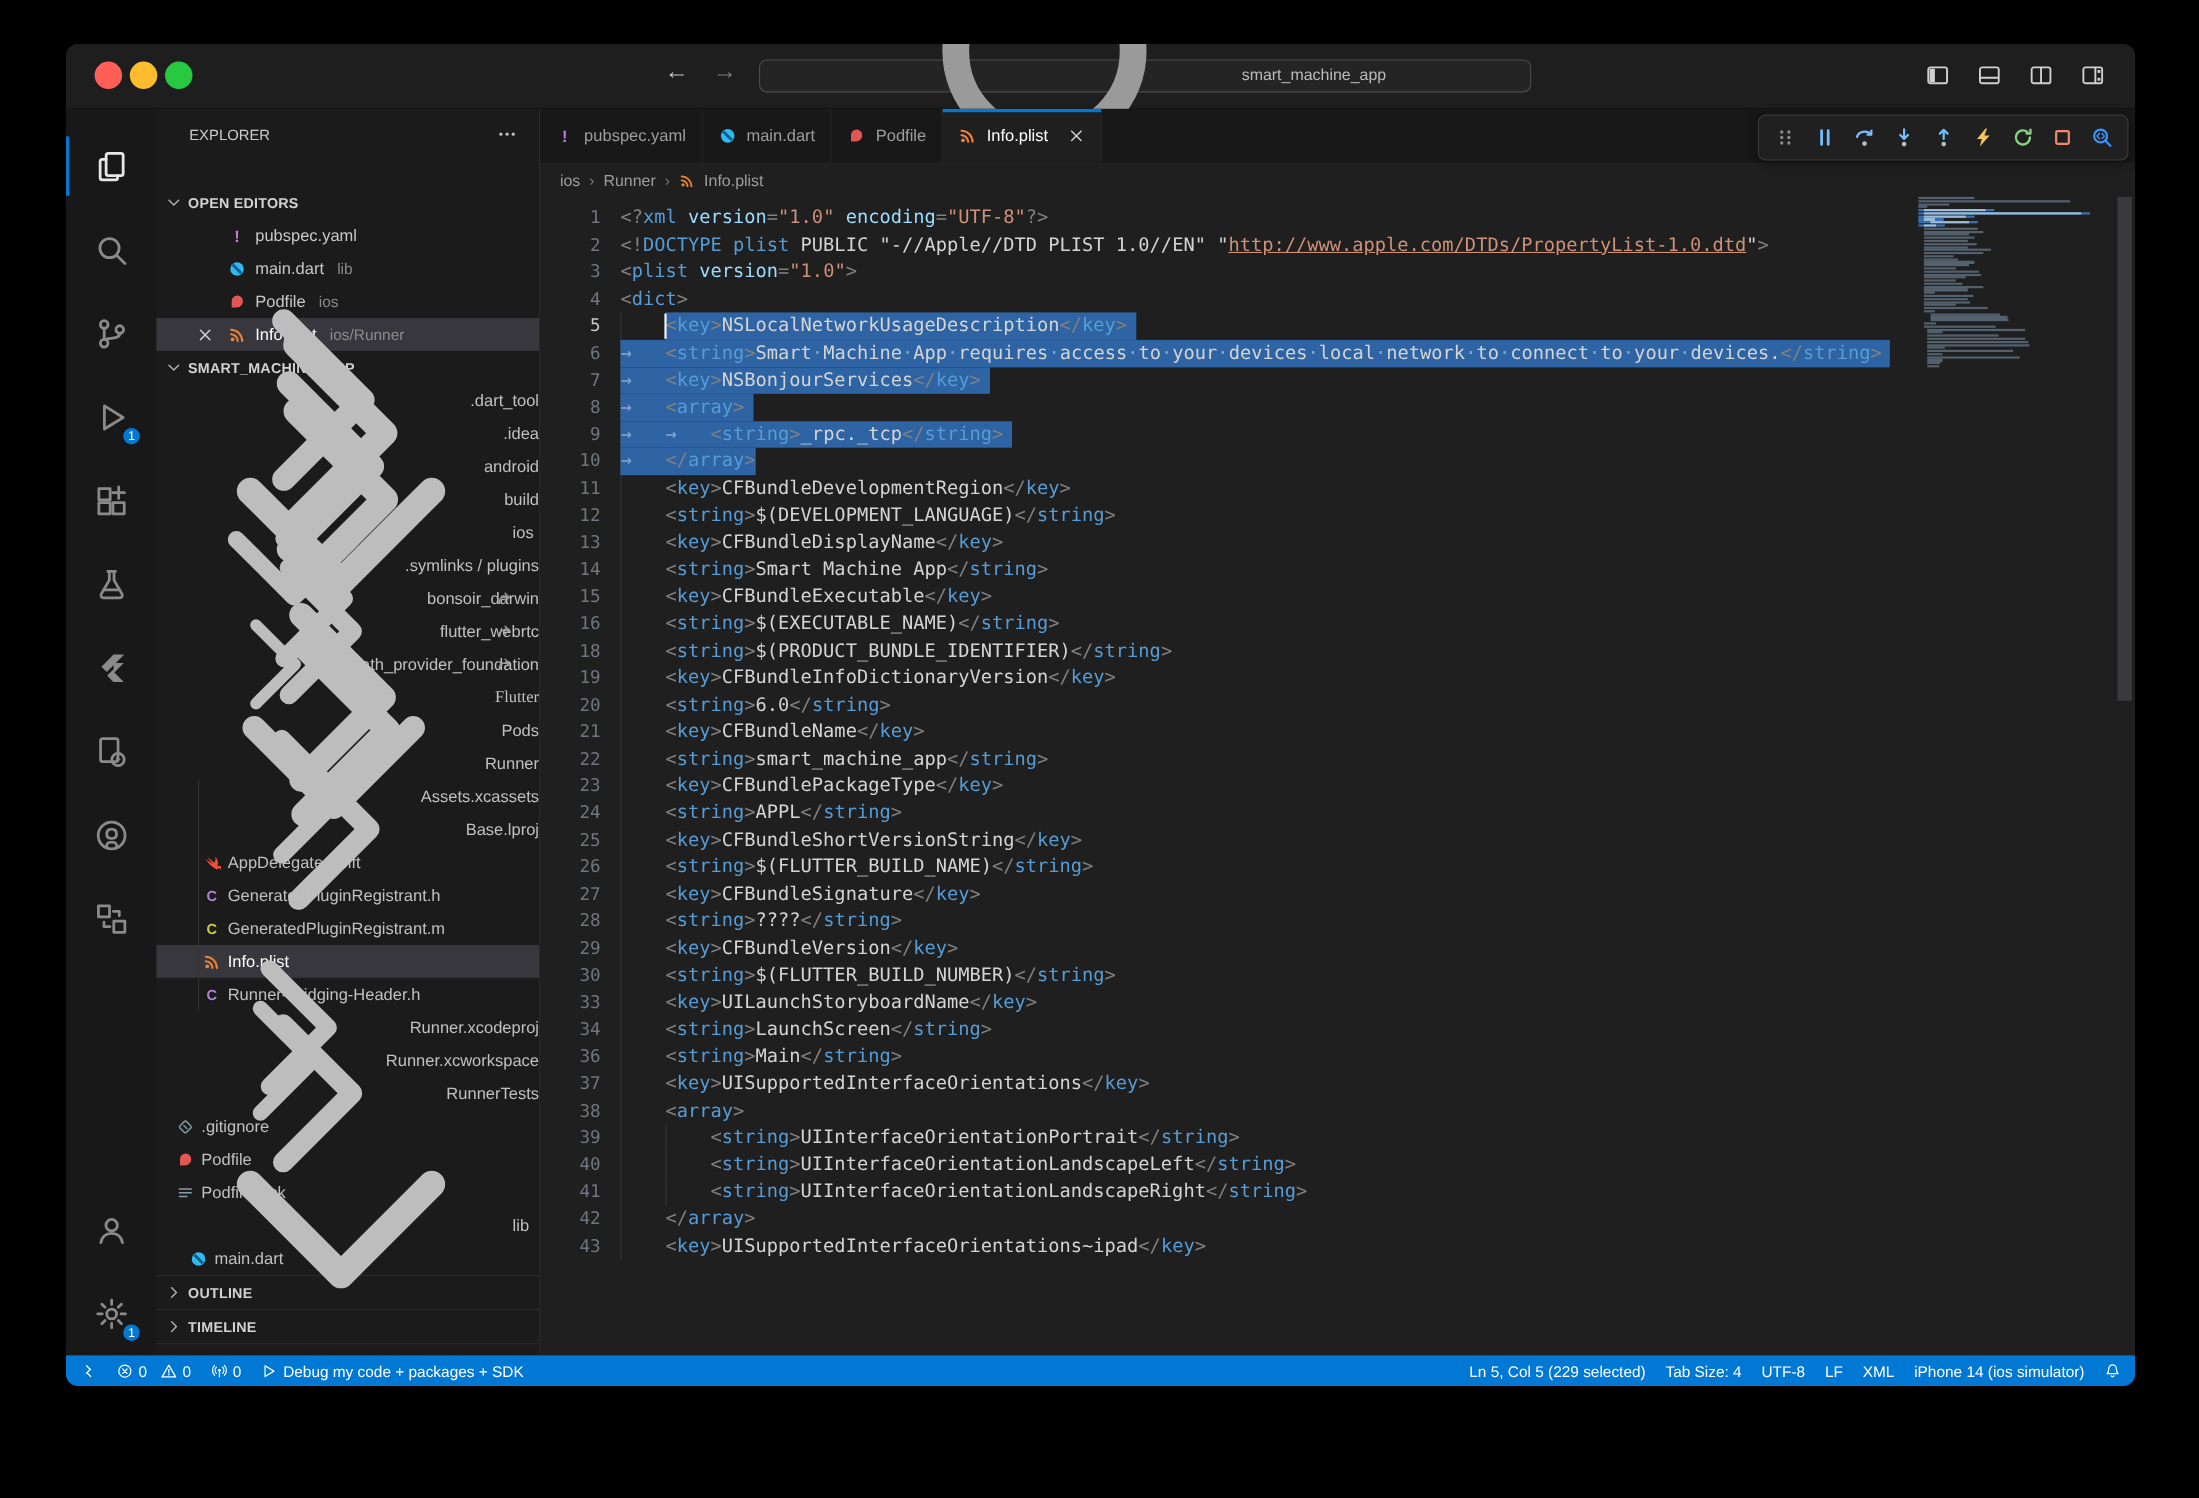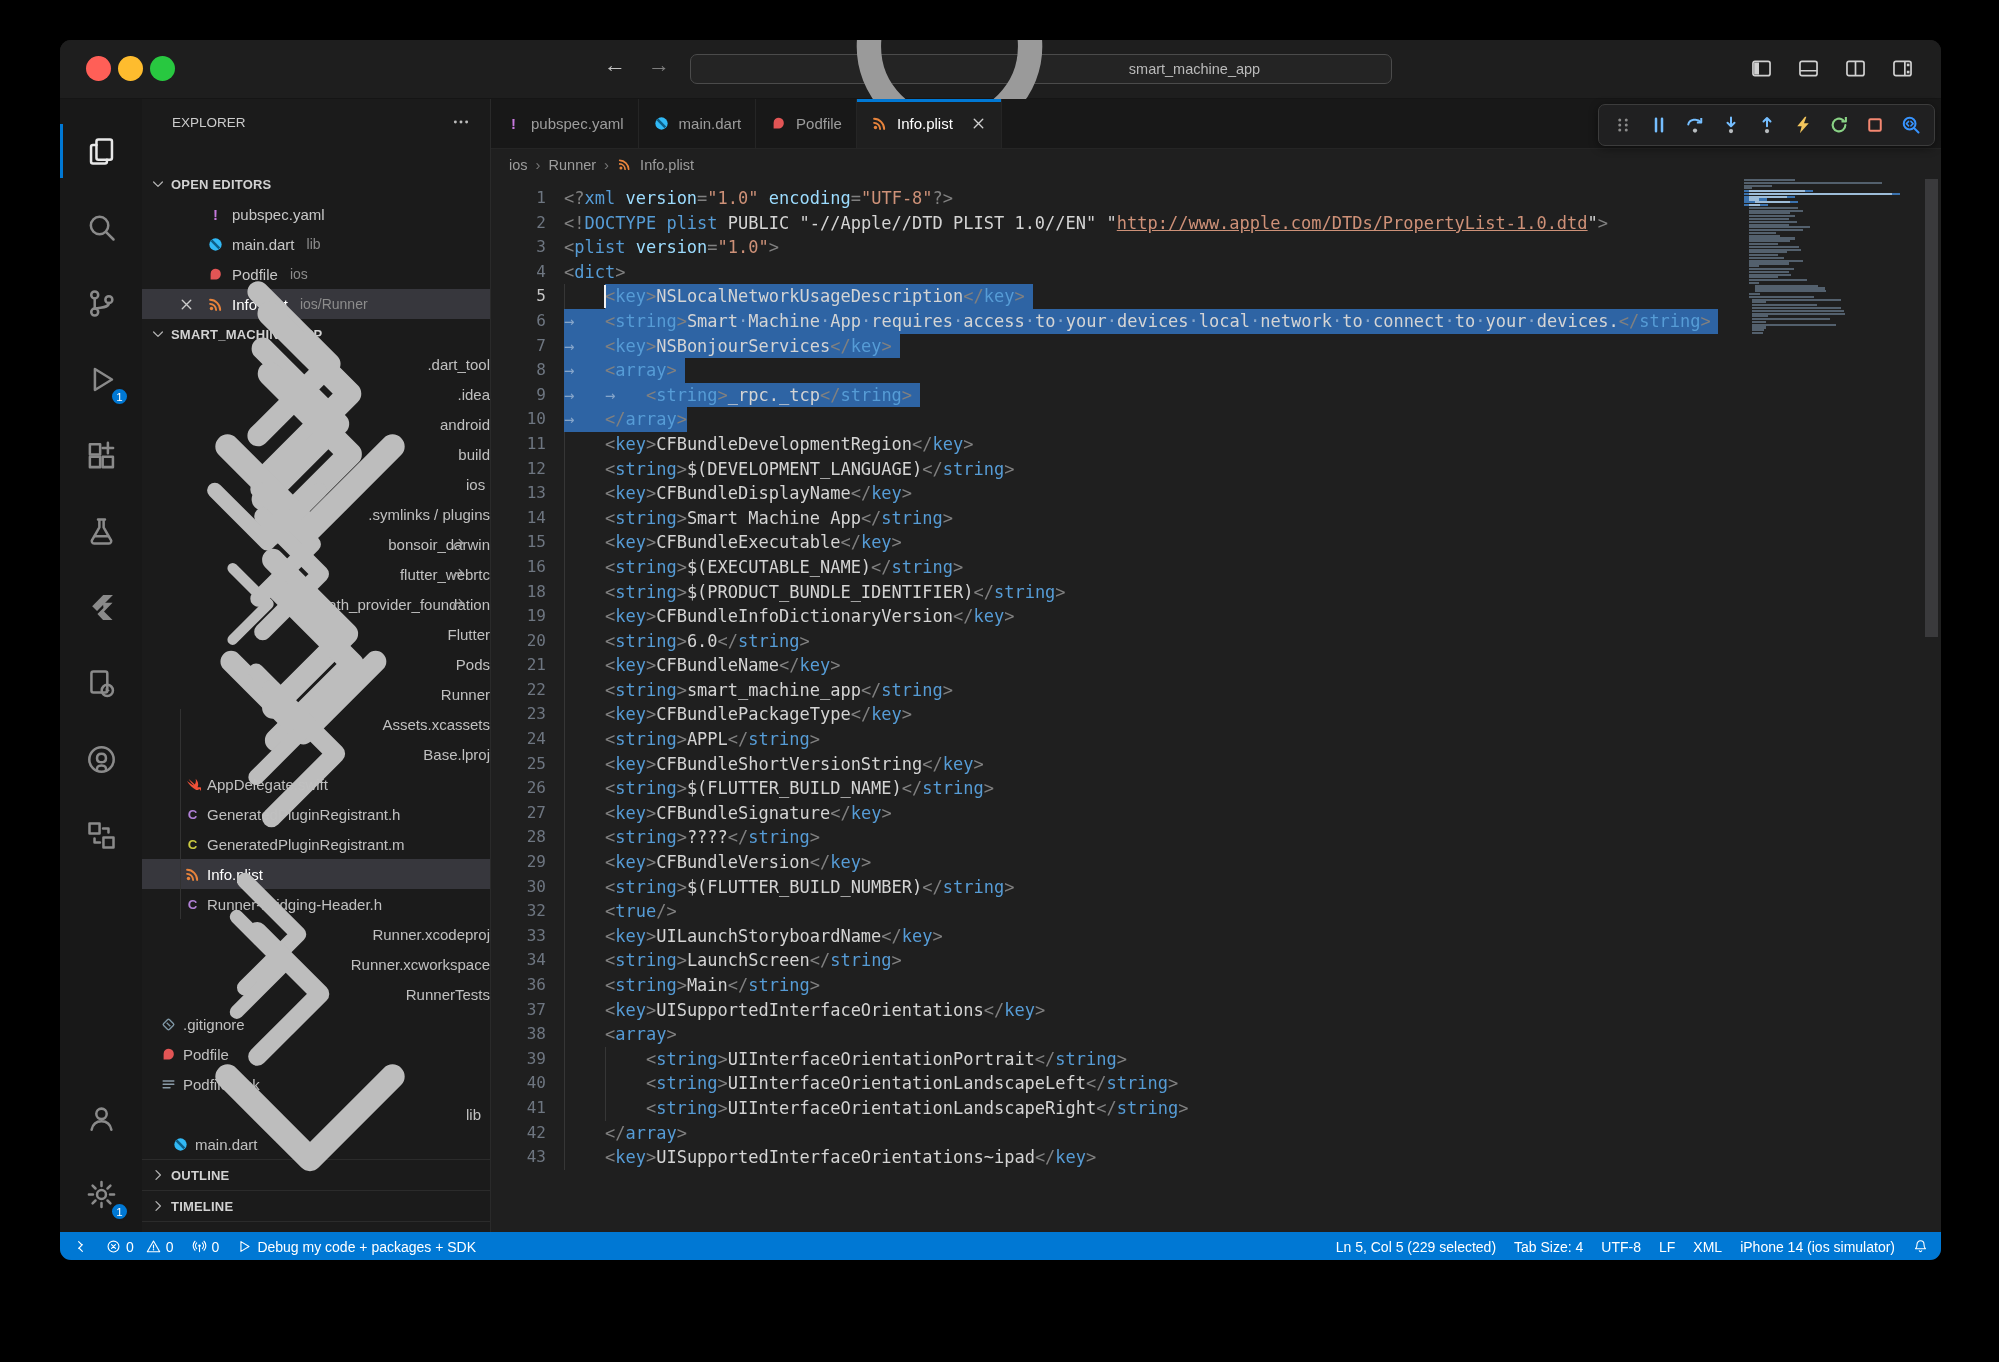--- a/index.html
+++ b/index.html
@@ -422,21 +422,21 @@
               </svg>
             </span>
             <span class="lbl">path_provider_foundation</span>
             <span class="symlink icon">
               <svg viewBox="0 0 16 16">
                 <path d="M9.2 3.4l3.6 3.6-3.6 3.6" class="s"></path>
                 <path d="M12.8 7H7.6a3.6 3.6 0 0 0-3.6 3.6v2" class="s"></path>
               </svg>
             </span>
           </div>
-          <div class="tr" style="padding-left:30px;">
+          <div class="tr" style="padding-left:30px;font-family:Liberation Serif, serif;">
             <span class="icon">
               <svg viewBox="0 0 16 16">
                 <path d="M6 3.6 10.4 8 6 12.4" class="s"></path>
               </svg>
             </span>
             <span class="lbl">Flutter</span>
           </div>
           <div class="tr" style="padding-left:30px;">
             <span class="icon">
               <svg viewBox="0 0 16 16">
@@ -768,21 +768,20 @@
           <div class="cline"><span class="ln">21</span><span class="lc"><span class="iguide" style="left:0ch"></span><span class="toks">    <span class="tk-pu">&lt;</span><span class="tk-tg">key</span><span class="tk-pu">&gt;</span><span class="tk-tx">CFBundleName</span><span class="tk-pu">&lt;/</span><span class="tk-tg">key</span><span class="tk-pu">&gt;</span></span></span></div>
           <div class="cline"><span class="ln">22</span><span class="lc"><span class="iguide" style="left:0ch"></span><span class="toks">    <span class="tk-pu">&lt;</span><span class="tk-tg">string</span><span class="tk-pu">&gt;</span><span class="tk-tx">smart_machine_app</span><span class="tk-pu">&lt;/</span><span class="tk-tg">string</span><span class="tk-pu">&gt;</span></span></span></div>
           <div class="cline"><span class="ln">23</span><span class="lc"><span class="iguide" style="left:0ch"></span><span class="toks">    <span class="tk-pu">&lt;</span><span class="tk-tg">key</span><span class="tk-pu">&gt;</span><span class="tk-tx">CFBundlePackageType</span><span class="tk-pu">&lt;/</span><span class="tk-tg">key</span><span class="tk-pu">&gt;</span></span></span></div>
           <div class="cline"><span class="ln">24</span><span class="lc"><span class="iguide" style="left:0ch"></span><span class="toks">    <span class="tk-pu">&lt;</span><span class="tk-tg">string</span><span class="tk-pu">&gt;</span><span class="tk-tx">APPL</span><span class="tk-pu">&lt;/</span><span class="tk-tg">string</span><span class="tk-pu">&gt;</span></span></span></div>
           <div class="cline"><span class="ln">25</span><span class="lc"><span class="iguide" style="left:0ch"></span><span class="toks">    <span class="tk-pu">&lt;</span><span class="tk-tg">key</span><span class="tk-pu">&gt;</span><span class="tk-tx">CFBundleShortVersionString</span><span class="tk-pu">&lt;/</span><span class="tk-tg">key</span><span class="tk-pu">&gt;</span></span></span></div>
           <div class="cline"><span class="ln">26</span><span class="lc"><span class="iguide" style="left:0ch"></span><span class="toks">    <span class="tk-pu">&lt;</span><span class="tk-tg">string</span><span class="tk-pu">&gt;</span><span class="tk-tx">$(FLUTTER_BUILD_NAME)</span><span class="tk-pu">&lt;/</span><span class="tk-tg">string</span><span class="tk-pu">&gt;</span></span></span></div>
           <div class="cline"><span class="ln">27</span><span class="lc"><span class="iguide" style="left:0ch"></span><span class="toks">    <span class="tk-pu">&lt;</span><span class="tk-tg">key</span><span class="tk-pu">&gt;</span><span class="tk-tx">CFBundleSignature</span><span class="tk-pu">&lt;/</span><span class="tk-tg">key</span><span class="tk-pu">&gt;</span></span></span></div>
           <div class="cline"><span class="ln">28</span><span class="lc"><span class="iguide" style="left:0ch"></span><span class="toks">    <span class="tk-pu">&lt;</span><span class="tk-tg">string</span><span class="tk-pu">&gt;</span><span class="tk-tx">????</span><span class="tk-pu">&lt;/</span><span class="tk-tg">string</span><span class="tk-pu">&gt;</span></span></span></div>
           <div class="cline"><span class="ln">29</span><span class="lc"><span class="iguide" style="left:0ch"></span><span class="toks">    <span class="tk-pu">&lt;</span><span class="tk-tg">key</span><span class="tk-pu">&gt;</span><span class="tk-tx">CFBundleVersion</span><span class="tk-pu">&lt;/</span><span class="tk-tg">key</span><span class="tk-pu">&gt;</span></span></span></div>
           <div class="cline"><span class="ln">30</span><span class="lc"><span class="iguide" style="left:0ch"></span><span class="toks">    <span class="tk-pu">&lt;</span><span class="tk-tg">string</span><span class="tk-pu">&gt;</span><span class="tk-tx">$(FLUTTER_BUILD_NUMBER)</span><span class="tk-pu">&lt;/</span><span class="tk-tg">string</span><span class="tk-pu">&gt;</span></span></span></div>
-          <div class="cline"><span class="ln">32</span><span class="lc"><span class="iguide" style="left:0ch"></span><span class="toks">    <span class="tk-pu">&lt;</span><span class="tk-tg">true</span><span class="tk-pu">/&gt;</span></span></span></div>
           <div class="cline"><span class="ln">33</span><span class="lc"><span class="iguide" style="left:0ch"></span><span class="toks">    <span class="tk-pu">&lt;</span><span class="tk-tg">key</span><span class="tk-pu">&gt;</span><span class="tk-tx">UILaunchStoryboardName</span><span class="tk-pu">&lt;/</span><span class="tk-tg">key</span><span class="tk-pu">&gt;</span></span></span></div>
           <div class="cline"><span class="ln">34</span><span class="lc"><span class="iguide" style="left:0ch"></span><span class="toks">    <span class="tk-pu">&lt;</span><span class="tk-tg">string</span><span class="tk-pu">&gt;</span><span class="tk-tx">LaunchScreen</span><span class="tk-pu">&lt;/</span><span class="tk-tg">string</span><span class="tk-pu">&gt;</span></span></span></div>
           <div class="cline"><span class="ln">36</span><span class="lc"><span class="iguide" style="left:0ch"></span><span class="toks">    <span class="tk-pu">&lt;</span><span class="tk-tg">string</span><span class="tk-pu">&gt;</span><span class="tk-tx">Main</span><span class="tk-pu">&lt;/</span><span class="tk-tg">string</span><span class="tk-pu">&gt;</span></span></span></div>
           <div class="cline"><span class="ln">37</span><span class="lc"><span class="iguide" style="left:0ch"></span><span class="toks">    <span class="tk-pu">&lt;</span><span class="tk-tg">key</span><span class="tk-pu">&gt;</span><span class="tk-tx">UISupportedInterfaceOrientations</span><span class="tk-pu">&lt;/</span><span class="tk-tg">key</span><span class="tk-pu">&gt;</span></span></span></div>
           <div class="cline"><span class="ln">38</span><span class="lc"><span class="iguide" style="left:0ch"></span><span class="toks">    <span class="tk-pu">&lt;</span><span class="tk-tg">array</span><span class="tk-pu">&gt;</span></span></span></div>
           <div class="cline"><span class="ln">39</span><span class="lc"><span class="iguide" style="left:0ch"></span><span class="iguide" style="left:4ch"></span><span class="toks">        <span class="tk-pu">&lt;</span><span class="tk-tg">string</span><span class="tk-pu">&gt;</span><span class="tk-tx">UIInterfaceOrientationPortrait</span><span class="tk-pu">&lt;/</span><span class="tk-tg">string</span><span class="tk-pu">&gt;</span></span></span></div>
           <div class="cline"><span class="ln">40</span><span class="lc"><span class="iguide" style="left:0ch"></span><span class="iguide" style="left:4ch"></span><span class="toks">        <span class="tk-pu">&lt;</span><span class="tk-tg">string</span><span class="tk-pu">&gt;</span><span class="tk-tx">UIInterfaceOrientationLandscapeLeft</span><span class="tk-pu">&lt;/</span><span class="tk-tg">string</span><span class="tk-pu">&gt;</span></span></span></div>
           <div class="cline"><span class="ln">41</span><span class="lc"><span class="iguide" style="left:0ch"></span><span class="iguide" style="left:4ch"></span><span class="toks">        <span class="tk-pu">&lt;</span><span class="tk-tg">string</span><span class="tk-pu">&gt;</span><span class="tk-tx">UIInterfaceOrientationLandscapeRight</span><span class="tk-pu">&lt;/</span><span class="tk-tg">string</span><span class="tk-pu">&gt;</span></span></span></div>
           <div class="cline"><span class="ln">42</span><span class="lc"><span class="iguide" style="left:0ch"></span><span class="toks">    <span class="tk-pu">&lt;/</span><span class="tk-tg">array</span><span class="tk-pu">&gt;</span></span></span></div>
           <div class="cline"><span class="ln">43</span><span class="lc"><span class="iguide" style="left:0ch"></span><span class="toks">    <span class="tk-pu">&lt;</span><span class="tk-tg">key</span><span class="tk-pu">&gt;</span><span class="tk-tx">UISupportedInterfaceOrientations~ipad</span><span class="tk-pu">&lt;/</span><span class="tk-tg">key</span><span class="tk-pu">&gt;</span></span></span></div>

